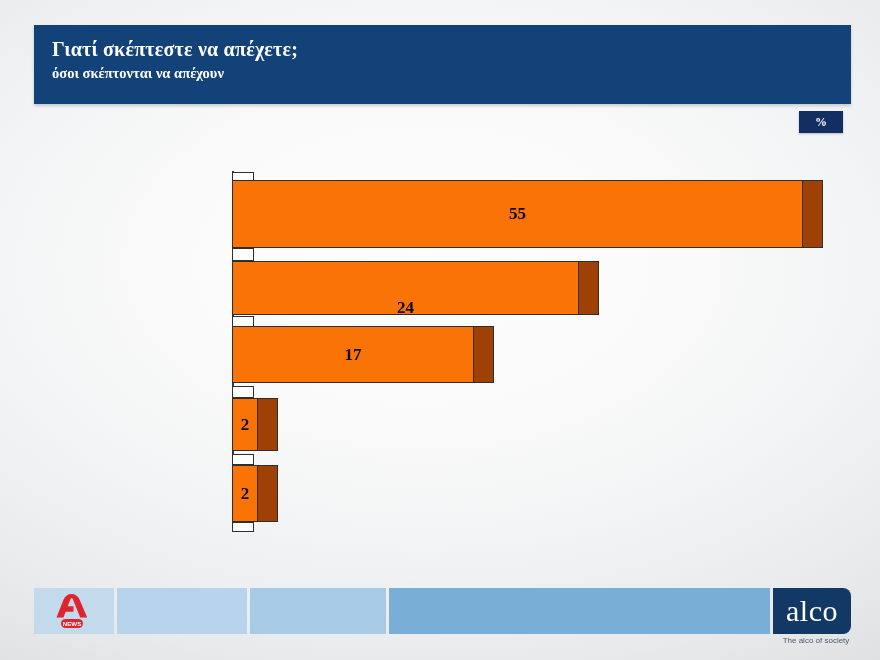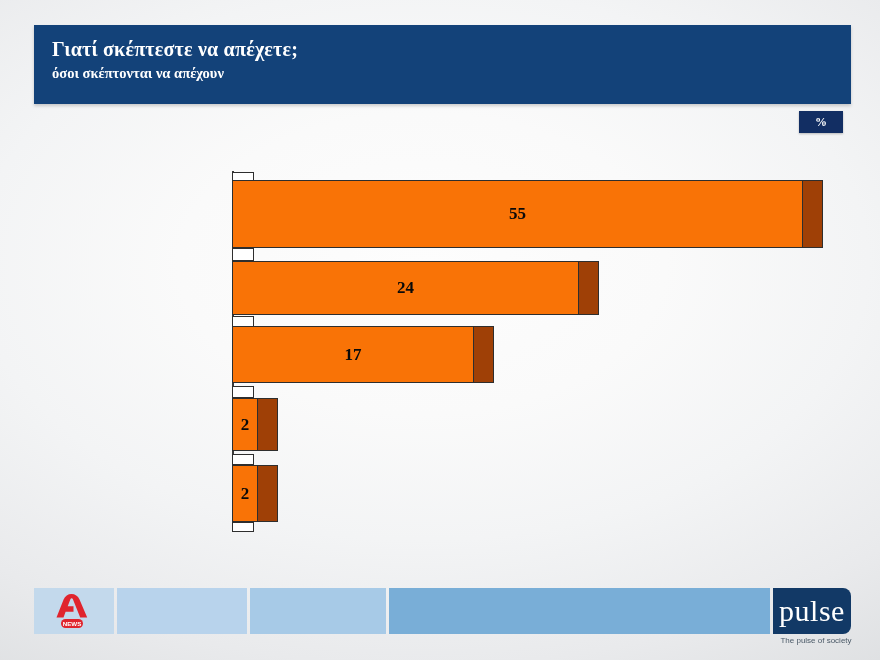--- a/index.html
+++ b/index.html
@@ -219,21 +219,21 @@
         <div class="bar-cap" style="left:570px;"></div>
         <div class="bar-value" style="left:0; width:571px;">55</div>
       </div>
     </div>
 
     <div class="cat-row">
 
       <div class="bar-wrap" style="top:261px; height:54px; width:367px;">
         <div class="bar-front" style="width:347px;"></div>
         <div class="bar-cap" style="left:346px;"></div>
-        <div class="bar-value" style="left:0; width:347px;">24</div>
+        <div class="bar-value" style="left:0; width:347px;margin-top:20px;">24</div>
       </div>
     </div>
 
     <div class="cat-row">
 
       <div class="bar-wrap" style="top:326px; height:57px; width:262px;">
         <div class="bar-front" style="width:242px;"></div>
         <div class="bar-cap" style="left:241px;"></div>
         <div class="bar-value" style="left:0; width:242px;border-radius:6px;">17</div>
       </div>
@@ -273,18 +273,18 @@
     <div class="foot-seg" id="foot-seg-2"></div>
     <div class="foot-seg" id="foot-seg-3"></div>
 
     <svg id="anews-logo" viewBox="0 0 40 38">
       <path d="M19.5 2 C16 2 13 4 11.6 7.5 L4.5 25.5 L11.5 25.5 L13.6 19.8 L21.5 19.8 L21.5 14.2 L15.7 14.2 L18.4 7.2 C18.9 6 20.4 6 20.9 7.2 L28.2 25.5 L35.2 25.5 L27.4 7.2 C26 4 23 2 19.5 2 Z" fill="#e0242d"></path>
       <rect x="9" y="27" width="22" height="9" rx="4.5" fill="#e0242d"></rect>
       <text x="20" y="33.6" text-anchor="middle" fill="#ffffff" font-family="Liberation Sans, sans-serif" font-size="6.2" font-weight="bold">NEWS</text>
     </svg>
 
     <div id="alco-logo">
-      <span id="alco-word">pulse</span>
-    </div>
-    <div id="alco-tag">The pulse of society</div>
+      <span id="alco-word">alco</span>
+    </div>
+    <div id="alco-tag">The alco of society</div>
   </div>
 
 </div>
 
 </body></html>

